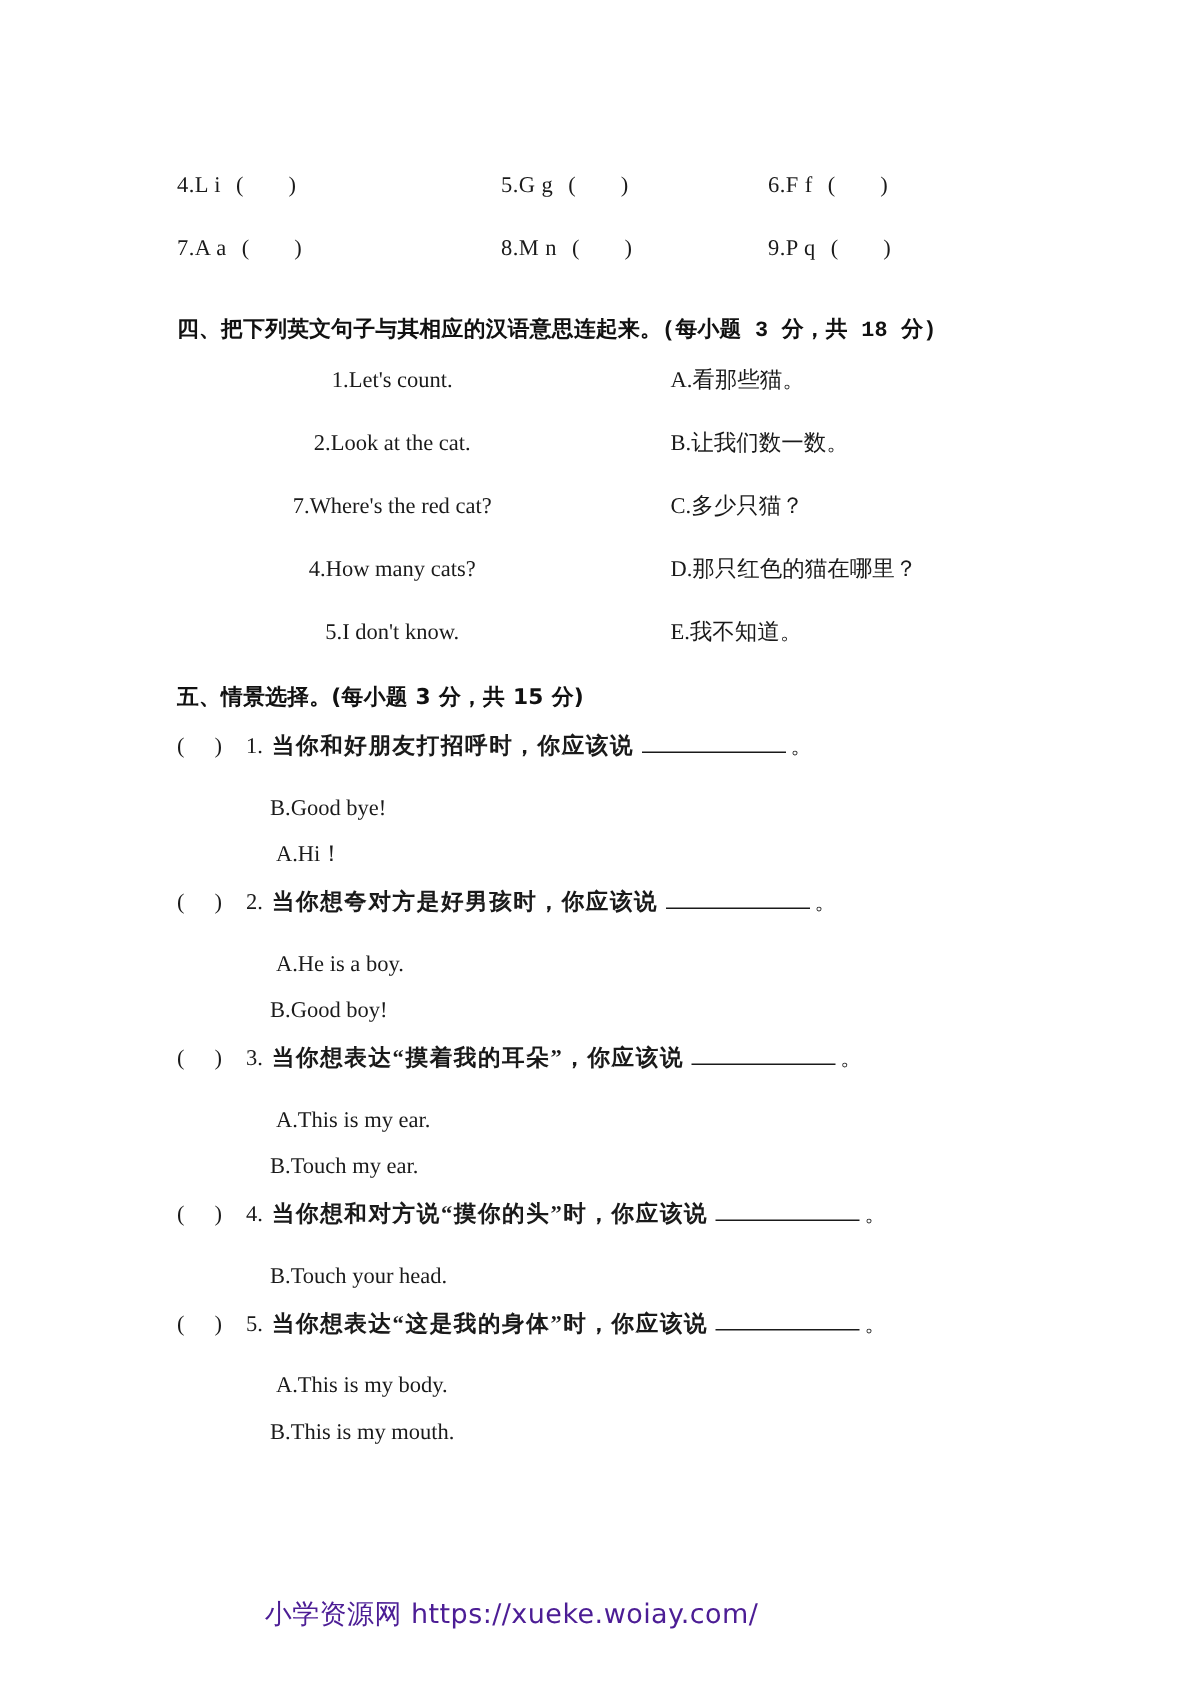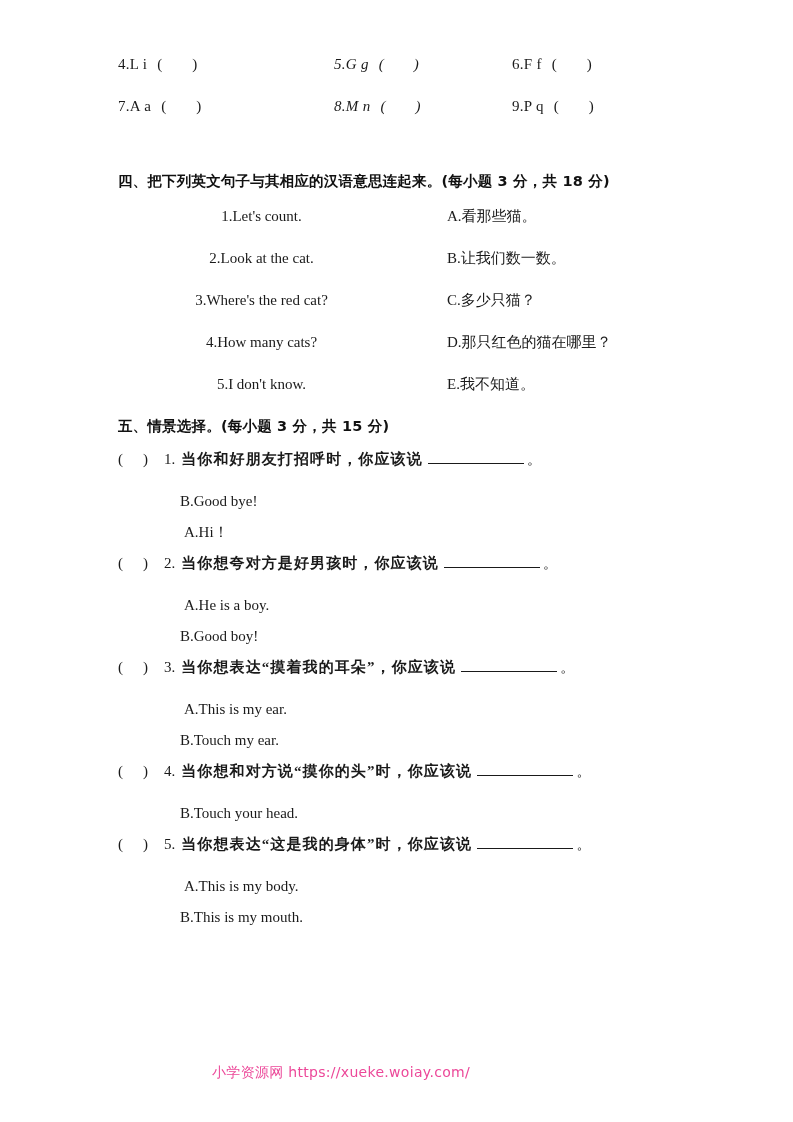--- a/index.html
+++ b/index.html
@@ -21,48 +21,48 @@
   }
   .content {
     position: absolute;
     left: 118px;
     top: 0;
     width: 570px;
   }
 
   
   .letter-rows {
-    padding-top: 56px;
+    padding-top: 116px;
   }
   .letter-row {
     display: flex;
     height: 42px;
     align-items: flex-start;
   }
   .letter-cell {
     font-size: 15px;
     white-space: pre;
     line-height: 1.15;
   }
   .letter-cell.c1 { width: 216px; }
-  .letter-cell.c2 { width: 178px; font-style: italic; }
+  .letter-cell.c2 { width: 178px; }
   .letter-cell.c3 { width: 176px; }
   .lc-label { letter-spacing: 0.3px; }
   .lc-paren { margin-left: 10px; letter-spacing: 3px; }
 
   
   .section-heading {
     font-family: "DejaVu Sans", "Liberation Sans", sans-serif;
     font-weight: bold;
     font-size: 14.5px;
     letter-spacing: 0.2px;
     white-space: pre;
     color: #111;
   }
-  .heading-4 { margin-top: 32px; }
+  .heading-4 { margin-top: 10px; font-family: Liberation Mono, monospace; }
   .heading-5 { margin-top: 0; }
 
   
   .match-list {
     margin-top: 16px;
     text-align: center;
   }
   .match-row {
     display: flex;
     height: 42px;
@@ -124,22 +124,22 @@
   .mc-option.opt-b { padding-left: 62px; }
 
   
   .watermark {
     position: absolute;
     left: 0;
     top: 1064px;
     width: 682px;
     text-align: center;
     font-family: "DejaVu Sans", "Liberation Sans", sans-serif;
-    font-size: 14px;
-    color: #ec4899;
+    font-size: 18px;
+    color: #4c1d95;
     letter-spacing: 0.3px;
     white-space: pre;
   }
 </style>
 </head>
 <body>
 
 <div class="page">
   <div class="content">
 
@@ -161,21 +161,21 @@
     <div class="match-list">
       <div class="match-row">
         <div class="match-en">1.Let's count.</div>
         <div class="match-zh">A.看那些猫。</div>
       </div>
       <div class="match-row">
         <div class="match-en">2.Look at the cat.</div>
         <div class="match-zh">B.让我们数一数。</div>
       </div>
       <div class="match-row">
-        <div class="match-en">3.Where's the red cat?</div>
+        <div class="match-en">7.Where's the red cat?</div>
         <div class="match-zh">C.多少只猫？</div>
       </div>
       <div class="match-row">
         <div class="match-en">4.How many cats?</div>
         <div class="match-zh">D.那只红色的猫在哪里？</div>
       </div>
       <div class="match-row">
         <div class="match-en">5.I don't know.</div>
         <div class="match-zh">E.我不知道。</div>
       </div>

